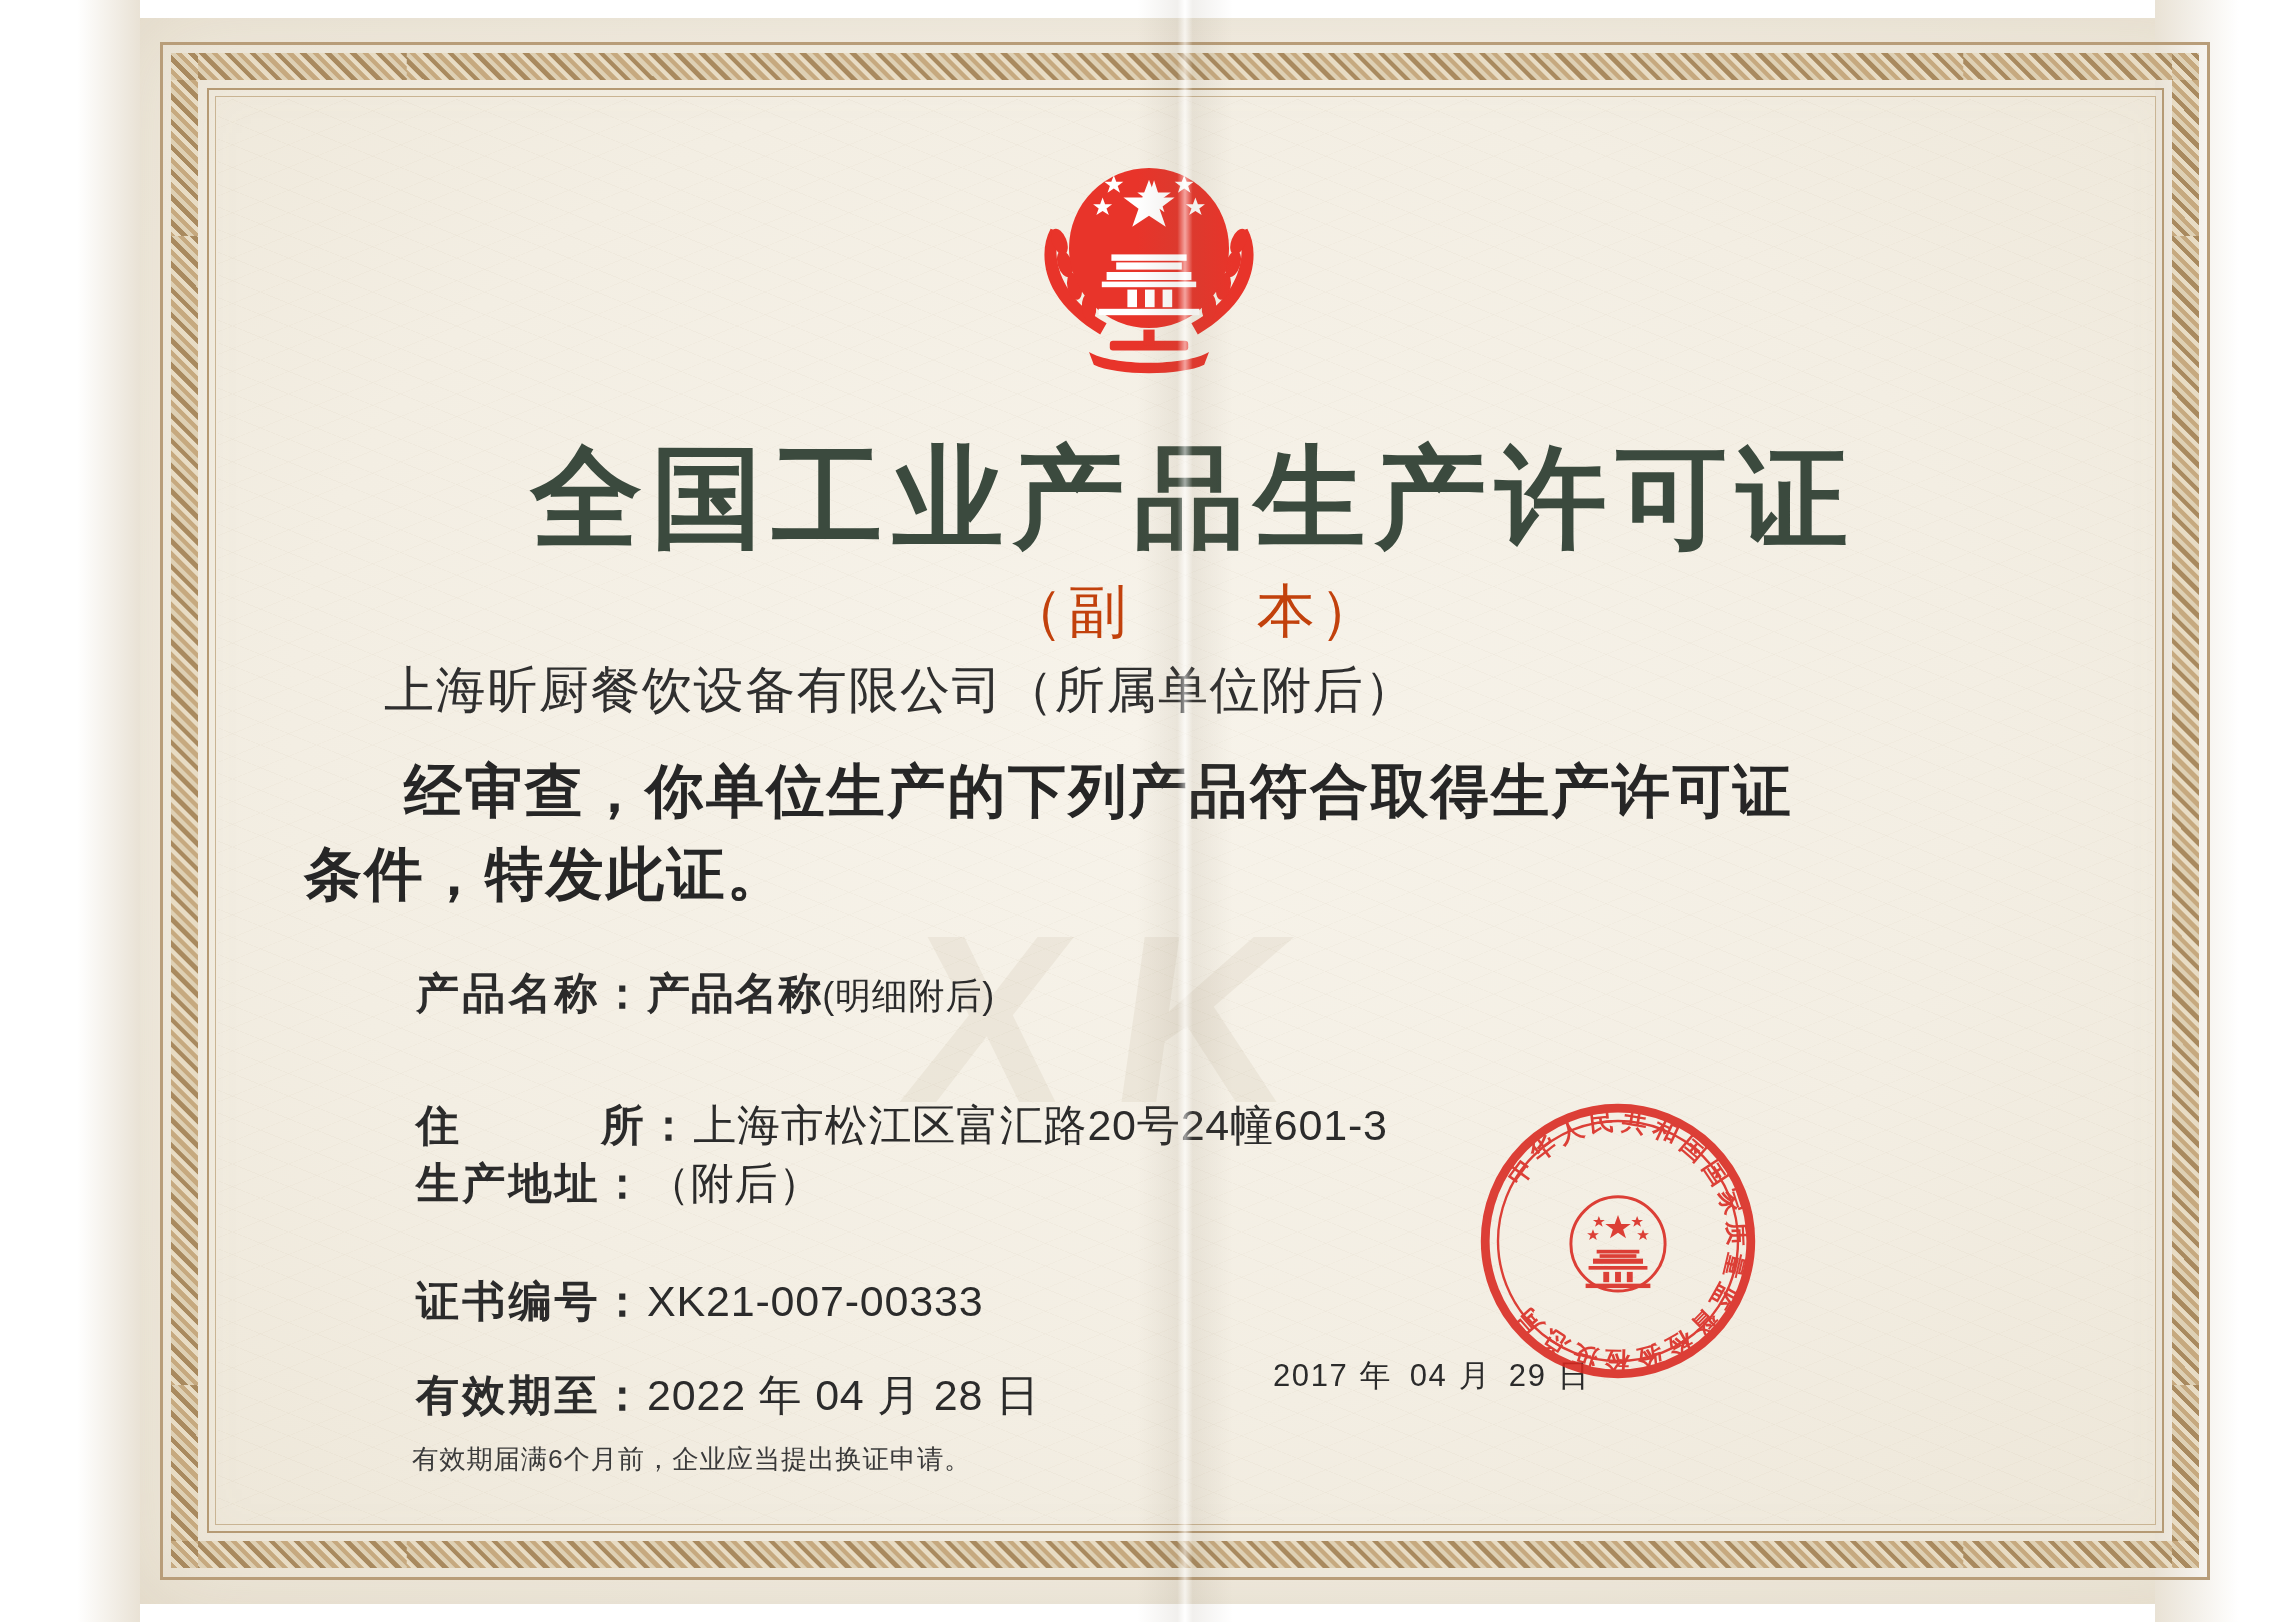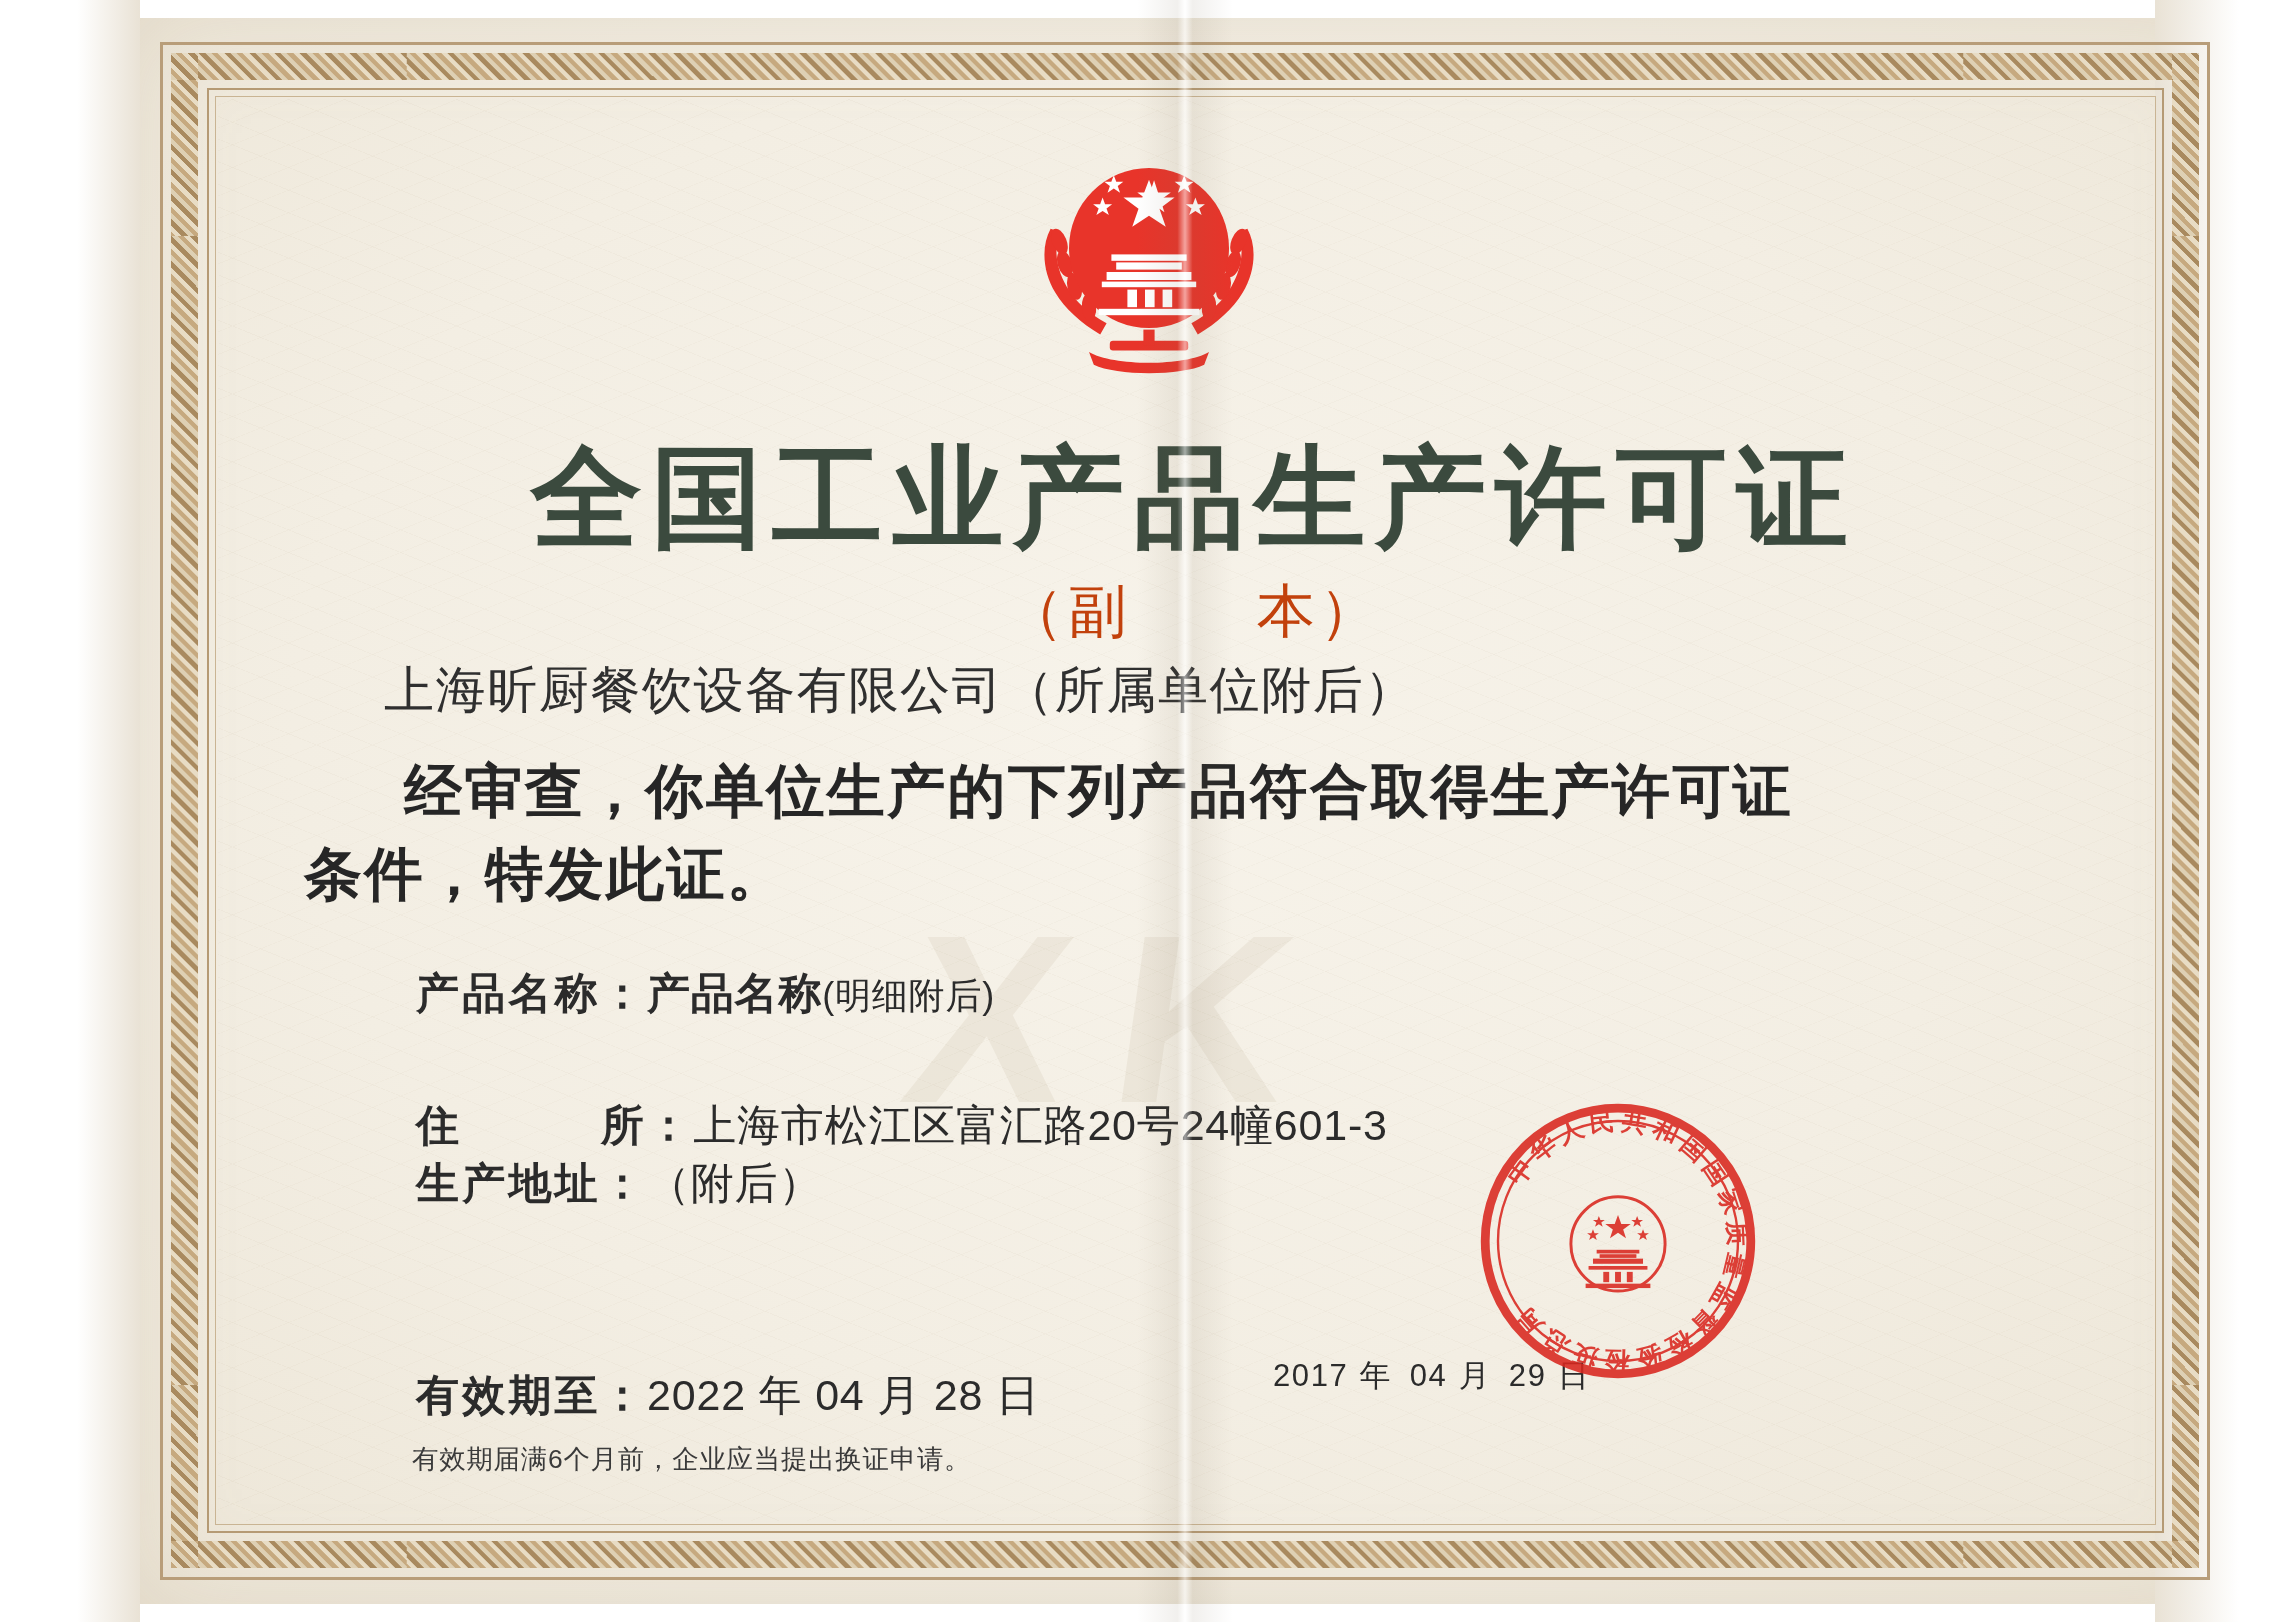--- a/index.html
+++ b/index.html
@@ -346,20 +346,23 @@
   </div>
 
   <div class="field f-address">
     <span class="lbl">住　　　所：</span><span class="val">上海市松江区富汇路20号24幢601-3</span>
   </div>
 
   <div class="field f-factory">
     <span class="lbl">生产地址：</span><span class="val">（附后）</span>
   </div>
 
+  <div class="field f-certno">
+    <span class="lbl">证书编号：</span><span class="val">XK21-007-00333</span>
+  </div>
 
   <div class="field f-valid">
     <span class="lbl">有效期至：</span><span class="val">2022 年 04 月 28 日</span>
   </div>
 
   <div class="date-line">
     <span class="num">2017</span><span class="unit">年</span><span class="num">04</span><span class="unit">月</span><span class="num">29</span><span class="unit">日</span>
   </div>
 
   <div class="footnote">有效期届满6个月前，企业应当提出换证申请。</div>

